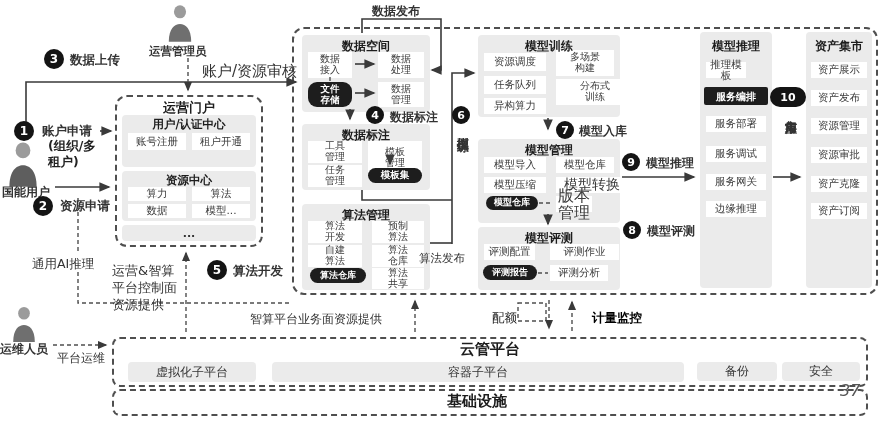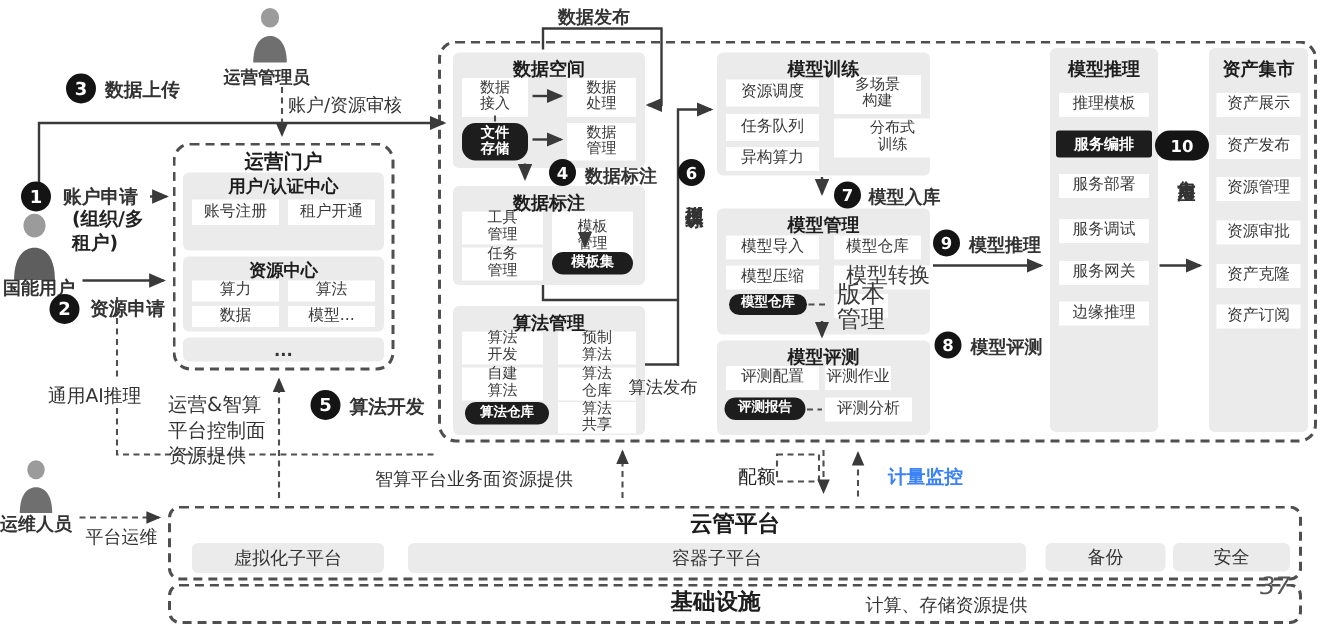--- a/index.html
+++ b/index.html
@@ -80,27 +80,27 @@
 
   <div class="abs panel" style="left:478px;top:139px;width:142px;height:84px"></div>
   <div class="abs cell" style="left:484px;top:157px;width:62px;height:16px;font-size:10.5px">模型导入</div>
   <div class="abs cell" style="left:556px;top:157px;width:58px;height:16px;font-size:10.5px">模型仓库</div>
   <div class="abs cell" style="left:484px;top:177px;width:62px;height:16px;font-size:10.5px">模型压缩</div>
   <div class="abs cell" style="left:556px;top:177px;width:72px;height:16px;font-size:14px">模型转换</div>
   <div class="abs dark" style="left:486px;top:196px;width:52px;height:14px;font-size:9px">模型仓库</div>
   <div class="abs cell" style="left:556px;top:196px;width:36px;height:16px;font-size:16px">版本管理</div>
 
   <div class="abs panel" style="left:478px;top:227px;width:142px;height:63px"></div>
-  <div class="abs cell" style="left:484px;top:244px;width:62px;height:16px;font-size:10.5px">评测配置</div>
-  <div class="abs cell" style="left:550px;top:244px;width:44px;height:16px;font-size:10.5px">评测作业</div>
+  <div class="abs cell" style="left:484px;top:244px;width:51px;height:16px;font-size:10.5px">评测配置</div>
+  <div class="abs cell" style="left:550px;top:244px;width:69px;height:16px;font-size:10.5px">评测作业</div>
   <div class="abs dark" style="left:483px;top:265px;width:54px;height:15px;font-size:9px">评测报告</div>
   <div class="abs cell" style="left:550px;top:265px;width:58px;height:16px;font-size:10.5px">评测分析</div>
 
   <div class="abs panel" style="left:700px;top:32px;width:72px;height:256px"></div>
-  <div class="abs cell" style="left:706px;top:62px;width:60px;height:16px;font-size:10.5px">推理模板</div>
+  <div class="abs cell" style="left:706px;top:62px;width:40px;height:16px;font-size:10.5px">推理模板</div>
   <div class="abs dark" style="left:704px;top:87px;width:64px;height:18px;font-size:10px;border-radius:2px">服务编排</div>
   <div class="abs cell" style="left:706px;top:116px;width:60px;height:16px;font-size:10.5px">服务部署</div>
   <div class="abs cell" style="left:706px;top:146px;width:60px;height:16px;font-size:10.5px">服务调试</div>
   <div class="abs cell" style="left:706px;top:174px;width:60px;height:16px;font-size:10.5px">服务网关</div>
   <div class="abs cell" style="left:706px;top:201px;width:60px;height:16px;font-size:10.5px">边缘推理</div>
 
   <div class="abs panel" style="left:806px;top:32px;width:66px;height:256px"></div>
   <div class="abs cell" style="left:811px;top:62px;width:56px;height:16px;font-size:10.5px">资产展示</div>
   <div class="abs cell" style="left:811px;top:90px;width:56px;height:16px;font-size:10.5px">资产发布</div>
   <div class="abs cell" style="left:811px;top:118px;width:56px;height:16px;font-size:10.5px">资源管理</div>
@@ -158,21 +158,21 @@
   <div class="abs" style="left:166px;top:4px">
     <svg width="28" height="38" viewBox="0 0 30 40">
         <ellipse cx="15" cy="8" rx="6.5" ry="7" fill="#9b9b9b"></ellipse>
         <path d="M3,40 C3,26 9,21 15,21 C21,21 27,26 27,40 Z" fill="#6f6f6f"></path>
       </svg>
   </div>
   <div class="abs lbl" style="left:149px;top:44px;font-size:11.5px">运营管理员</div>
 
   <div class="abs badge" style="left:44px;top:49px;width:20px;height:20px;font-size:12px">3</div>
   <div class="abs lbl" style="left:70px;top:52px;font-size:12.5px">数据上传</div>
-  <div class="abs" style="left:192px;top:62px;font-size:12px;color:#333">账户/资源审核</div>
+  <div class="abs" style="left:202px;top:62px;font-size:15px;color:#333">账户/资源审核</div>
 
   <div class="abs badge" style="left:14px;top:121px;width:20px;height:20px;font-size:12px">1</div>
   <div class="abs lbl" style="left:42px;top:123px;font-size:12.5px">账户申请</div>
   <div class="abs pre" style="left:48px;top:138px;width:64px;font-size:12.5px;font-weight:bold;color:#222;line-height:1.25">(组织/多
 租户)</div>
 
   <div class="abs" style="left:6px;top:139px">
     <svg width="34" height="50" viewBox="0 0 30 40">
         <ellipse cx="15" cy="8" rx="6.5" ry="7" fill="#9b9b9b"></ellipse>
         <path d="M3,40 C3,26 9,21 15,21 C21,21 27,26 27,40 Z" fill="#5e5e5e"></path>
@@ -225,20 +225,19 @@
   <div class="abs badge" style="left:623px;top:221px;width:18px;height:18px;font-size:11px">8</div>
   <div class="abs lbl" style="left:647px;top:223px;font-size:12px">模型评测</div>
 
   <div class="abs title" style="left:700px;top:38px;width:72px;font-size:12px">模型推理</div>
   <div class="abs badge" style="left:770px;top:87px;width:36px;height:20px;border-radius:10px;font-size:11px">10</div>
   <div class="abs vtext" style="left:782px;top:110px;height:70px;font-size:12px">集市应用</div>
   <div class="abs title" style="left:806px;top:38px;width:66px;font-size:12px">资产集市</div>
 
   <div class="abs" style="left:250px;top:311px;font-size:12px;color:#333">智算平台业务面资源提供</div>
   <div class="abs" style="left:492px;top:310px;font-size:12.5px;font-weight:normal;color:#222">配额</div>
-  <div class="abs" style="left:592px;top:310px;font-size:12.5px;font-weight:bold;color:#3b82f6">计量监控</div>
+  <div class="abs" style="left:592px;top:310px;font-size:12.5px;font-weight:bold;color:#000000">计量监控</div>
 
   <div class="abs title" style="left:112px;top:340px;width:756px;font-size:15px">云管平台</div>
   <div class="abs title" style="left:447px;top:392px;font-size:15px">基础设施</div>
-  <div class="abs" style="left:577px;top:395px;font-size:12px;color:#333">计算、存储资源提供</div>
   <div class="abs" style="left:840px;top:381px;font-size:16px;font-style:italic;color:#555">37</div>
 
 </div>
 
 </body></html>

